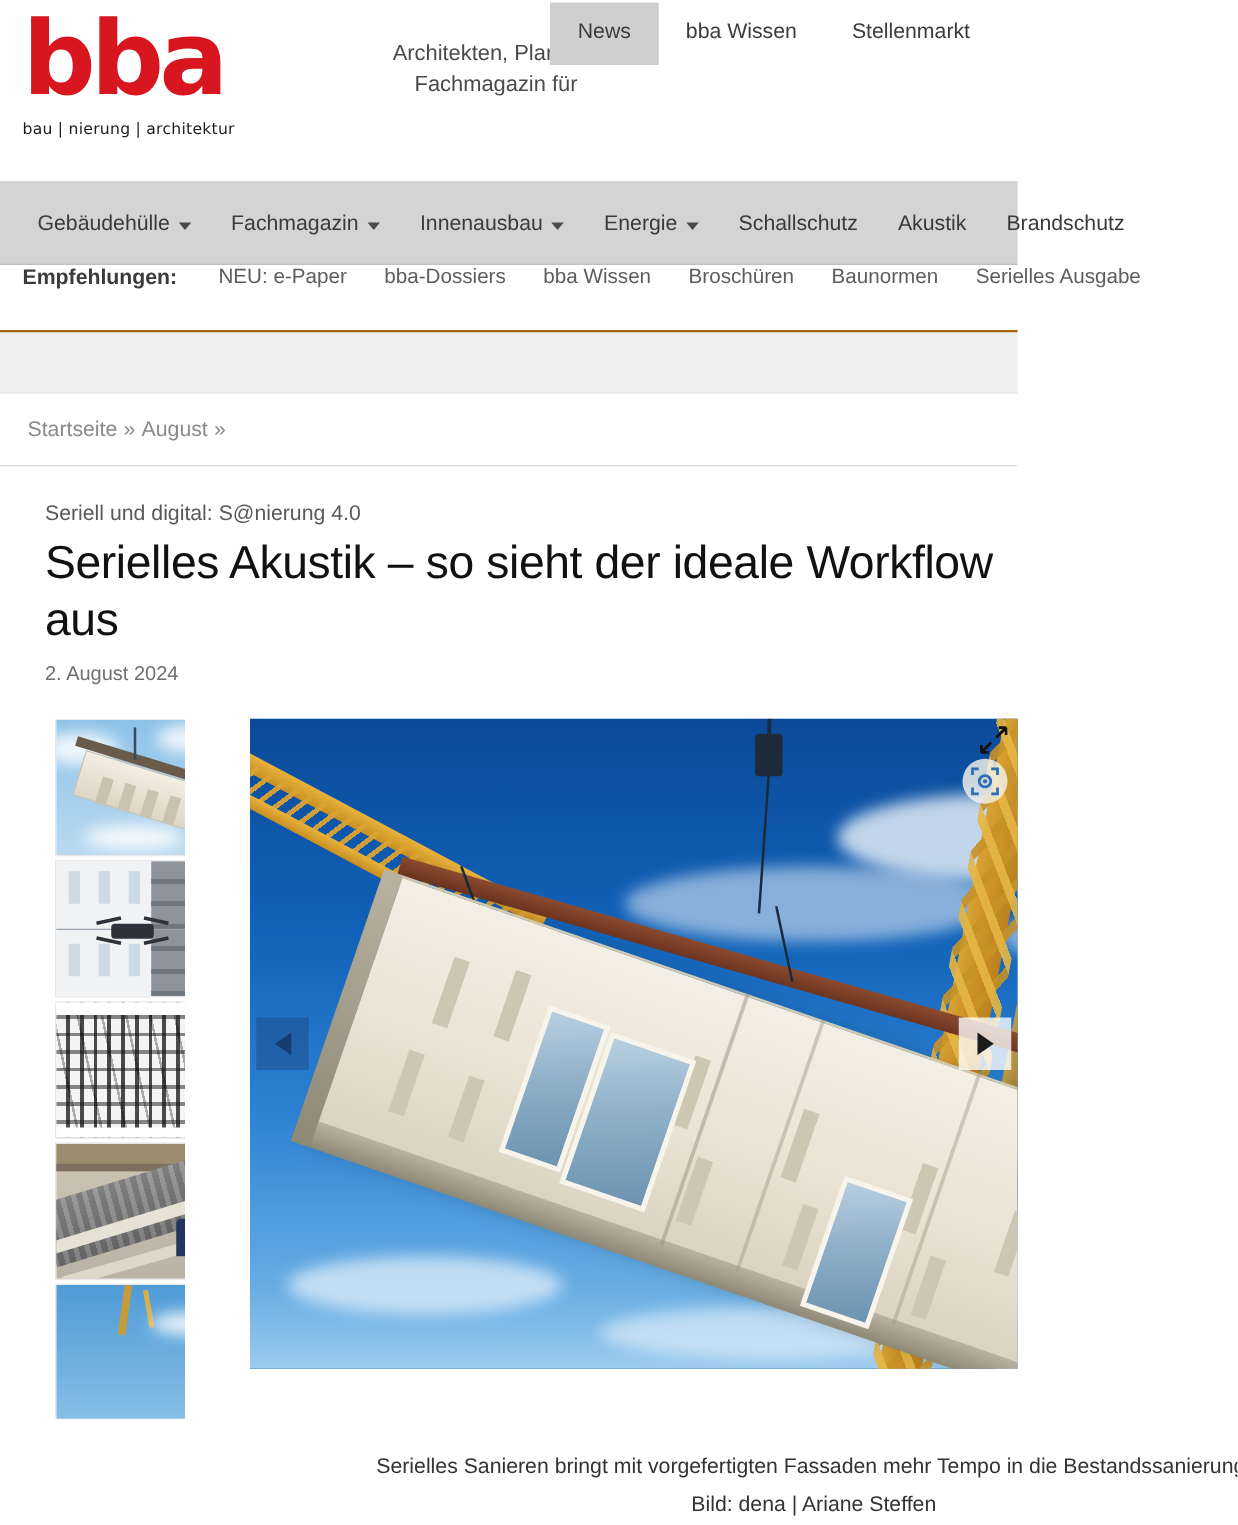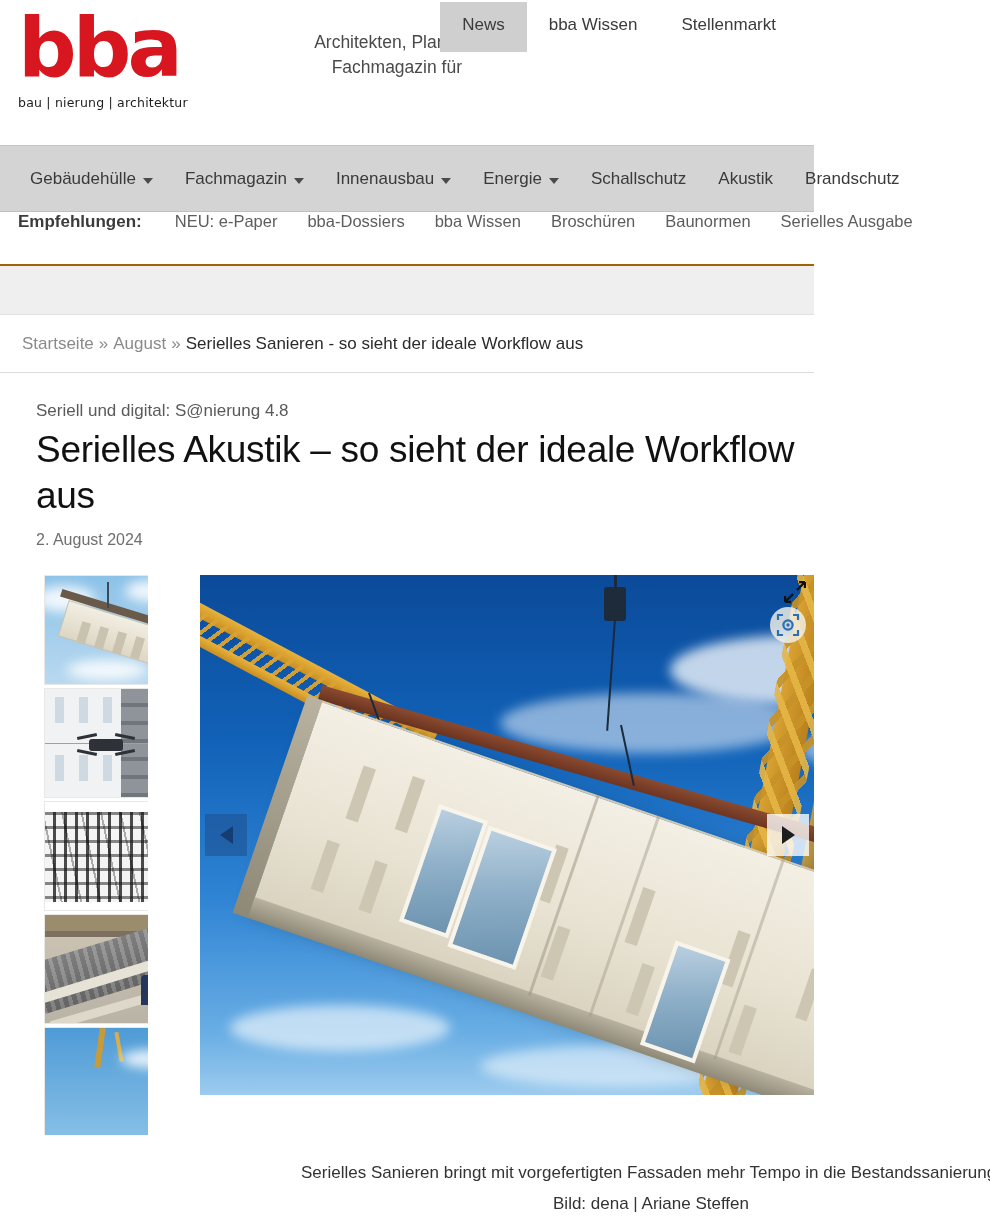--- a/index.html
+++ b/index.html
@@ -387,25 +387,24 @@
     <a href="#">Serielles Ausgabe</a>
   </div>
 
   <div class="grey-band"></div>
 
   <div class="breadcrumb">
     <a class="crumb-link" href="#">Startseite</a>
     <span class="sep">»</span>
     <a class="crumb-link" href="#">August</a>
     <span class="sep">»</span>
-    <span class="crumb-current">Serielles Sanieren - so sieht der ideale Workflow aus</span>
   </div>
 
   <div class="article">
-    <div class="kicker">Seriell und digital: S@nierung 4.8</div>
+    <div class="kicker">Seriell und digital: S@nierung 4.0</div>
     <h1 class="headline">Serielles Akustik – so sieht der ideale Workflow aus</h1>
     <div class="pubdate">2. August 2024</div>
 
     <div class="gallery">
 
       <div class="thumbs">
 
         <div class="thumb">
           <div style="position:absolute;inset:0;background:linear-gradient(180deg,#8cc2e8,#b9d9f0);"></div>
           <div class="cloud" style="left:-10px;top:10px;width:60px;height:26px;"></div>

